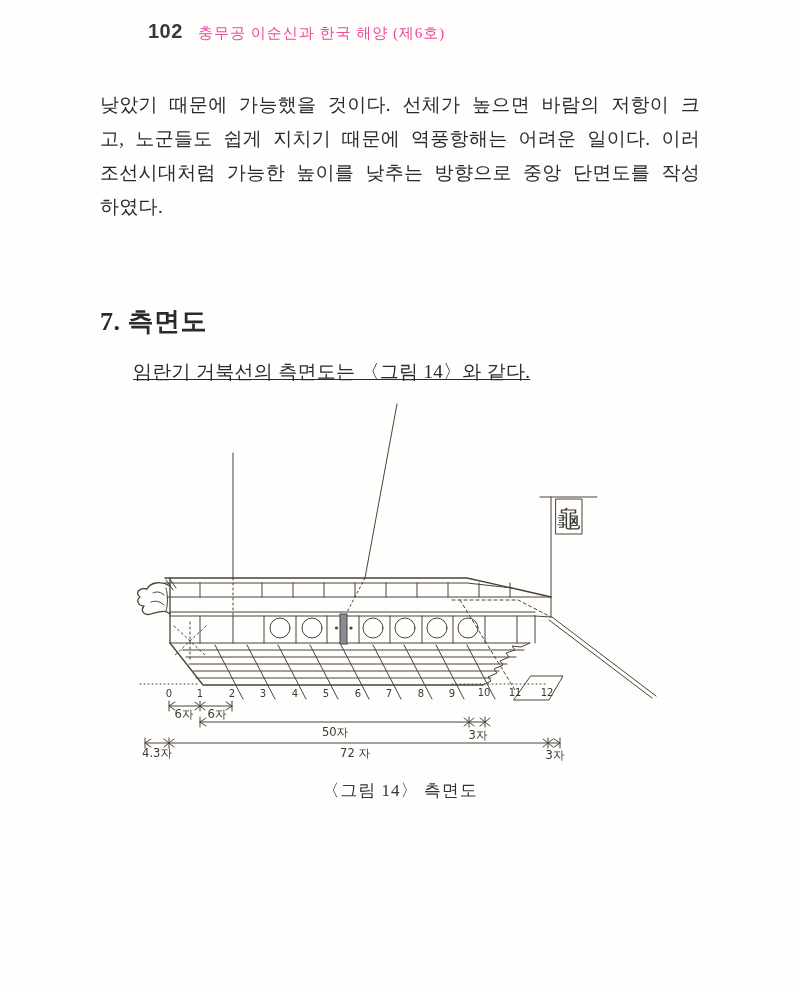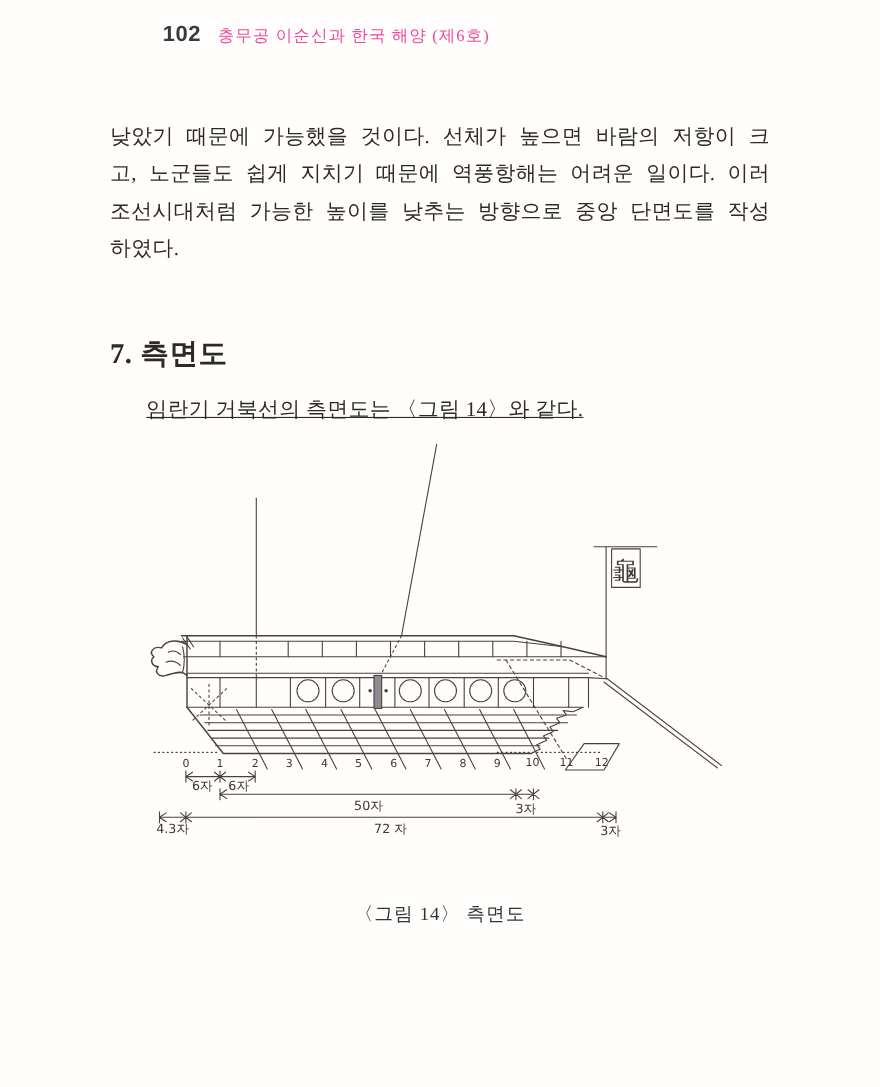--- a/index.html
+++ b/index.html
@@ -2,29 +2,29 @@
 <html><head>
 <meta charset="utf-8">
 <style>
   html,body{margin:0;padding:0;background:#ffffff;}
   .page{position:relative;width:800px;height:988px;background:#fffefd;overflow:hidden;
         font-family:"Liberation Serif","DejaVu Serif",serif;color:#2b2a28;}
   .hdr{position:absolute;top:20px;left:128px;display:flex;align-items:baseline;gap:15px;margin-left:20px;}
   .hdr .num{font-family:"Liberation Sans","DejaVu Sans",sans-serif;font-size:20px;font-weight:700;color:#3a3a3a;letter-spacing:.5px;}
   .hdr .jt{font-size:15px;color:#ec4899;letter-spacing:1px;text-align:right;}
   .para{position:absolute;left:100px;width:600px;font-size:19px;line-height:34px;letter-spacing:.3px;}
-  .p1{top:108px;}
+  .p1{top:88px;}
   .p2{top:846px;}
   .jline{text-align:justify;text-align-last:justify;}
   .plain{text-align:left;}
   .ind{text-indent:21px;}
   .heading{position:absolute;top:304px;left:100px;font-size:26px;font-weight:700;letter-spacing:.5px;}
   .sentence{position:absolute;top:359px;left:112px;width:600px;font-size:19px;text-indent:21px;letter-spacing:.3px;text-decoration:underline;}
   .figwrap{position:absolute;left:100px;top:400px;width:600px;}
-  .caption{position:absolute;top:819px;left:100px;width:600px;text-align:center;font-size:17px;letter-spacing:1px;color:#333;}
+  .caption{position:absolute;top:779px;left:100px;width:600px;text-align:center;font-size:17px;letter-spacing:1px;color:#333;}
   svg{display:block;}
   .ink{stroke:#46433c;fill:none;stroke-width:1;stroke-linecap:round;stroke-linejoin:round;}
   .ink2{stroke:#46433c;fill:none;stroke-width:1.3;stroke-linecap:round;stroke-linejoin:round;}
   .handtext{font-family:"DejaVu Sans","Liberation Sans",sans-serif;fill:#3b3935;}
 </style>
 </head>
 <body>
 
 <div class="page">
 

